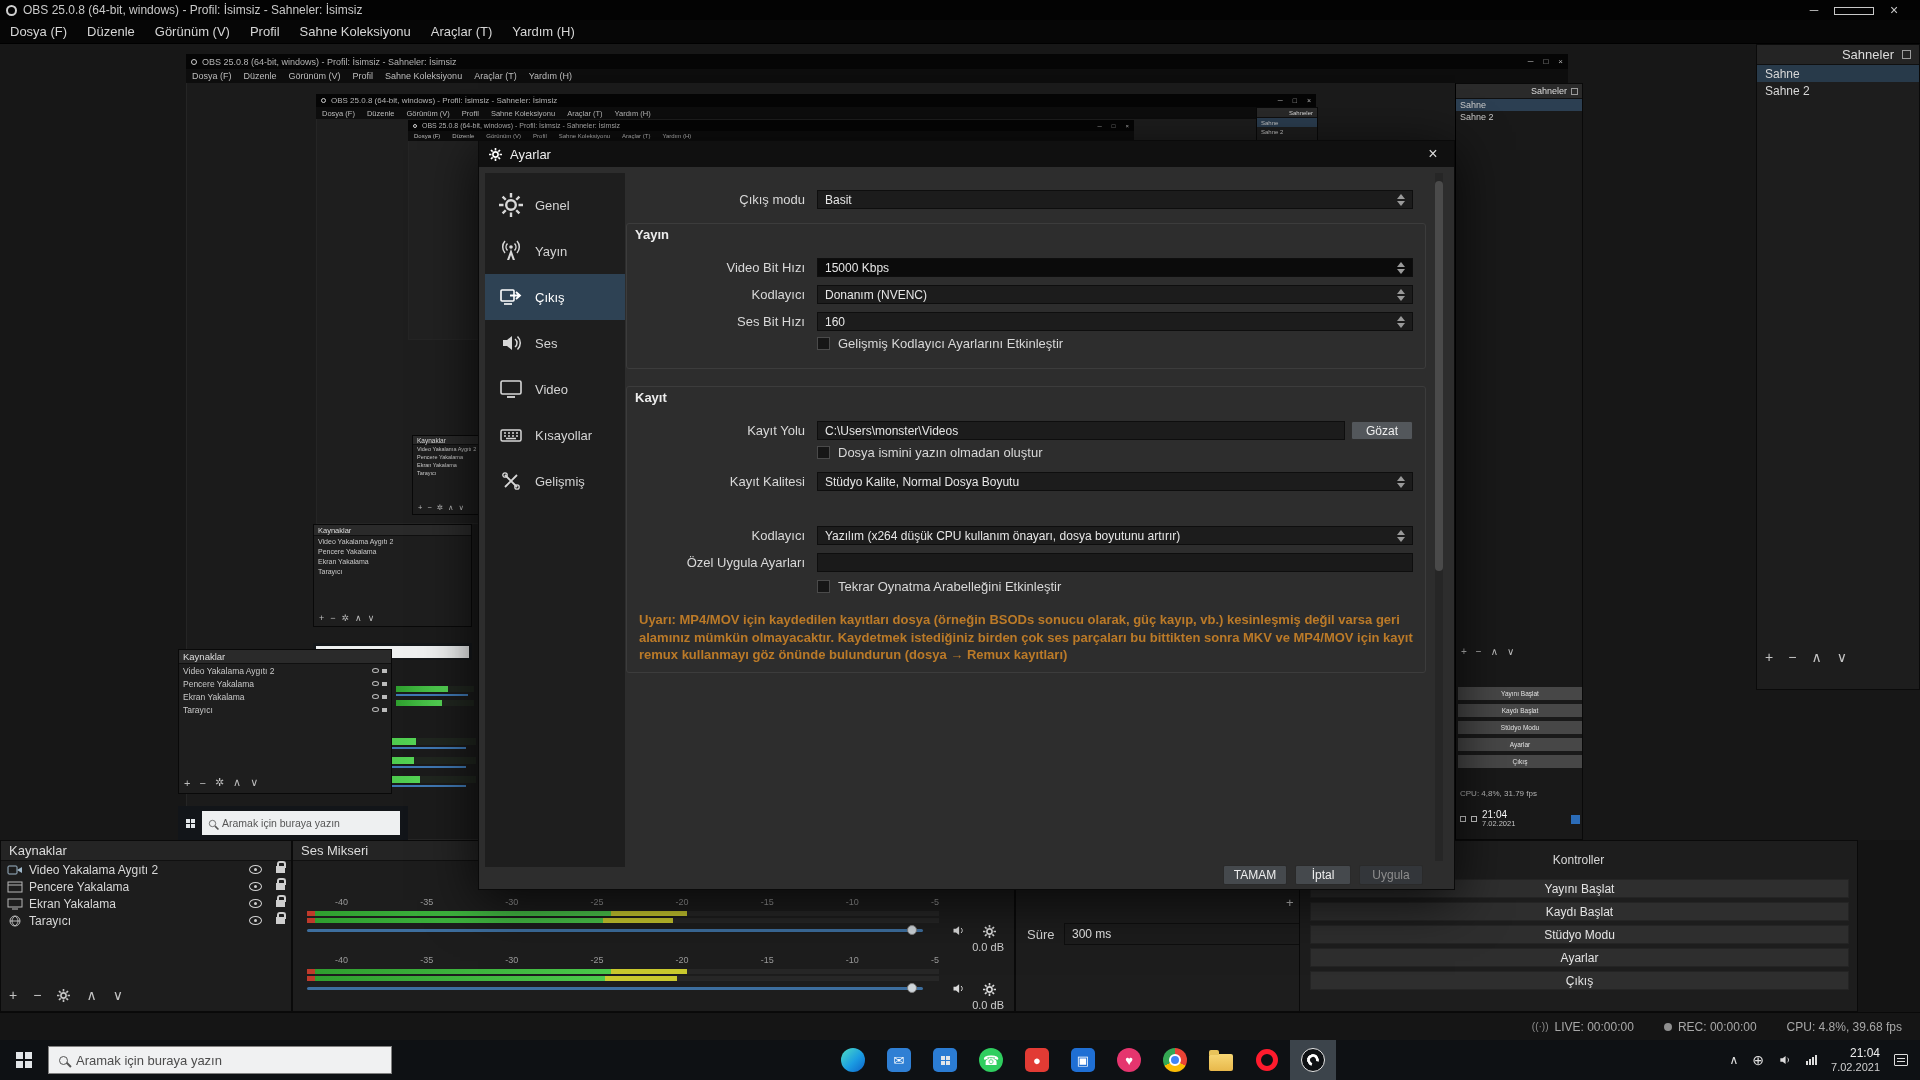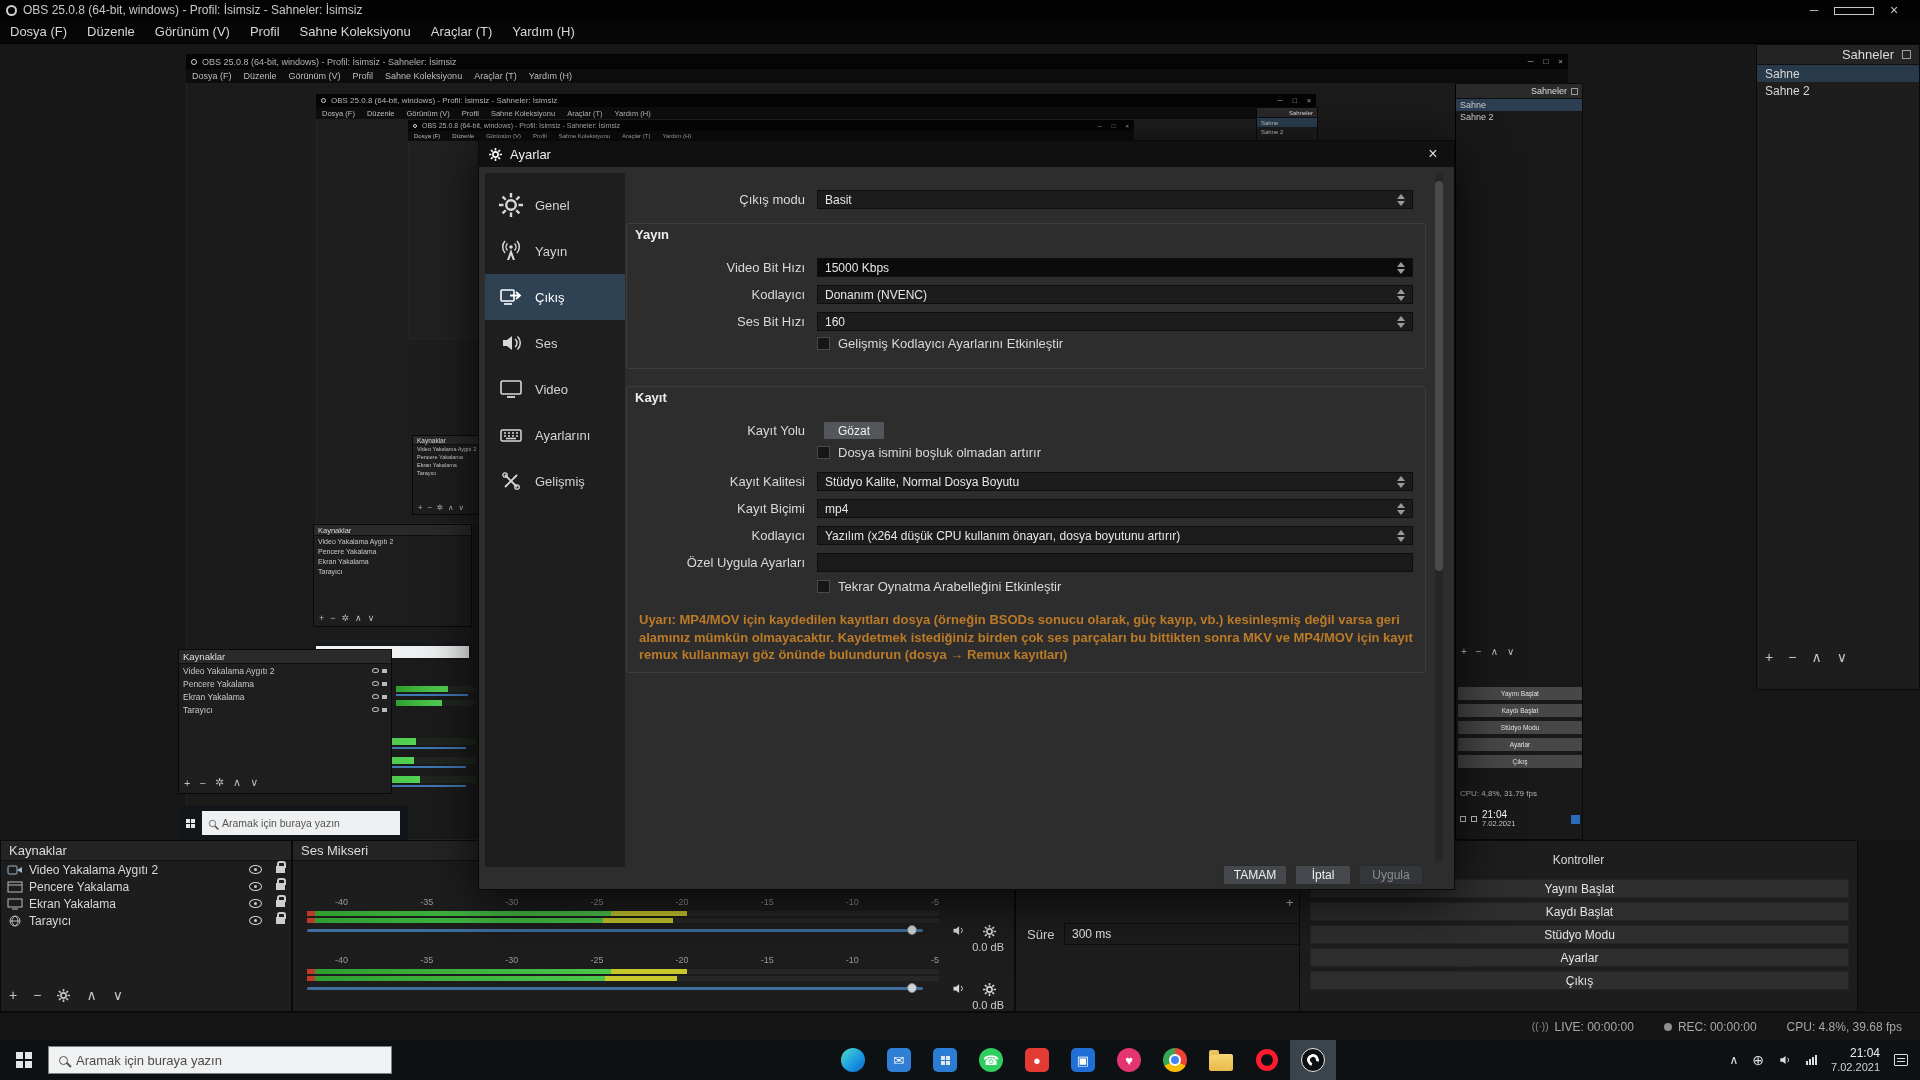--- a/index.html
+++ b/index.html
@@ -684,21 +684,21 @@
             <rect x="2" y="4" width="20" height="13" rx="1.5" fill="none" stroke="#d8d8d8" stroke-width="1.6"></rect>
             <path d="M8 20h8" stroke="#d8d8d8" stroke-width="1.8"></path>
           </svg>
         <span>Video</span>
       </div>
       <div class="sb-item">
         <svg width="24" height="24" viewBox="0 0 24 24">
             <rect x="2" y="7" width="20" height="11" rx="1.5" fill="none" stroke="#d8d8d8" stroke-width="1.5"></rect>
             <path d="M5 10h2M9 10h2M13 10h2M17 10h2M5 13h2M9 13h2M13 13h2M17 13h2M7 15.5h10" stroke="#d8d8d8" stroke-width="1.3"></path>
           </svg>
-        <span>Ayarlarını</span>
+        <span>Kısayollar</span>
       </div>
       <div class="sb-item">
         <svg width="24" height="24" viewBox="0 0 24 24">
             <path d="M6 18L18 6M6 6l12 12" stroke="#d8d8d8" stroke-width="1.8"></path>
             <circle cx="6" cy="6" r="2.2" fill="none" stroke="#d8d8d8" stroke-width="1.3"></circle>
             <circle cx="18" cy="18" r="2.2" fill="none" stroke="#d8d8d8" stroke-width="1.3"></circle>
           </svg>
         <span>Gelişmiş</span>
       </div>
     </div>
@@ -748,46 +748,39 @@
     </div>
     <div class="cbrow" style="top:195px">
       <span class="cb"></span>
       <span>Gelişmiş Kodlayıcı Ayarlarını Etkinleştir</span>
     </div>
 
     <div class="groupbox" style="left:147px;top:245px;width:800px;height:287px"></div>
     <span class="gtitle" style="left:156px;top:249px">Kayıt</span>
     <div class="frow" style="left:150px;top:280px">
       <span class="flabel">Kayıt Yolu</span>
+      <div class="combo" style="width:528px">
+        <span>C:\Users\monster\Videos</span>
+      </div>
       <div class="gbtn">Gözat</div>
     </div>
     <div class="cbrow" style="top:304px">
       <span class="cb"></span>
-      <span>Dosya ismini boşluk olmadan artırır</span>
+      <span>Dosya ismini yazın olmadan oluştur</span>
     </div>
     <div class="frow" style="left:150px;top:331px">
       <span class="flabel">Kayıt Kalitesi</span>
       <div class="combo">
         <span>Stüdyo Kalite, Normal Dosya Boyutu</span>
         <span class="updown">
             <span class="tri-u"></span>
             <span class="tri-d"></span>
           </span>
       </div>
     </div>
-    <div class="frow" style="left:150px;top:358px">
-      <span class="flabel">Kayıt Biçimi</span>
-      <div class="combo">
-        <span>mp4</span>
-        <span class="updown">
-            <span class="tri-u"></span>
-            <span class="tri-d"></span>
-          </span>
-      </div>
-    </div>
     <div class="frow" style="left:150px;top:385px">
       <span class="flabel">Kodlayıcı</span>
       <div class="combo">
         <span>Yazılım (x264 düşük CPU kullanım önayarı, dosya boyutunu artırır)</span>
         <span class="updown">
             <span class="tri-u"></span>
             <span class="tri-d"></span>
           </span>
       </div>
     </div>

